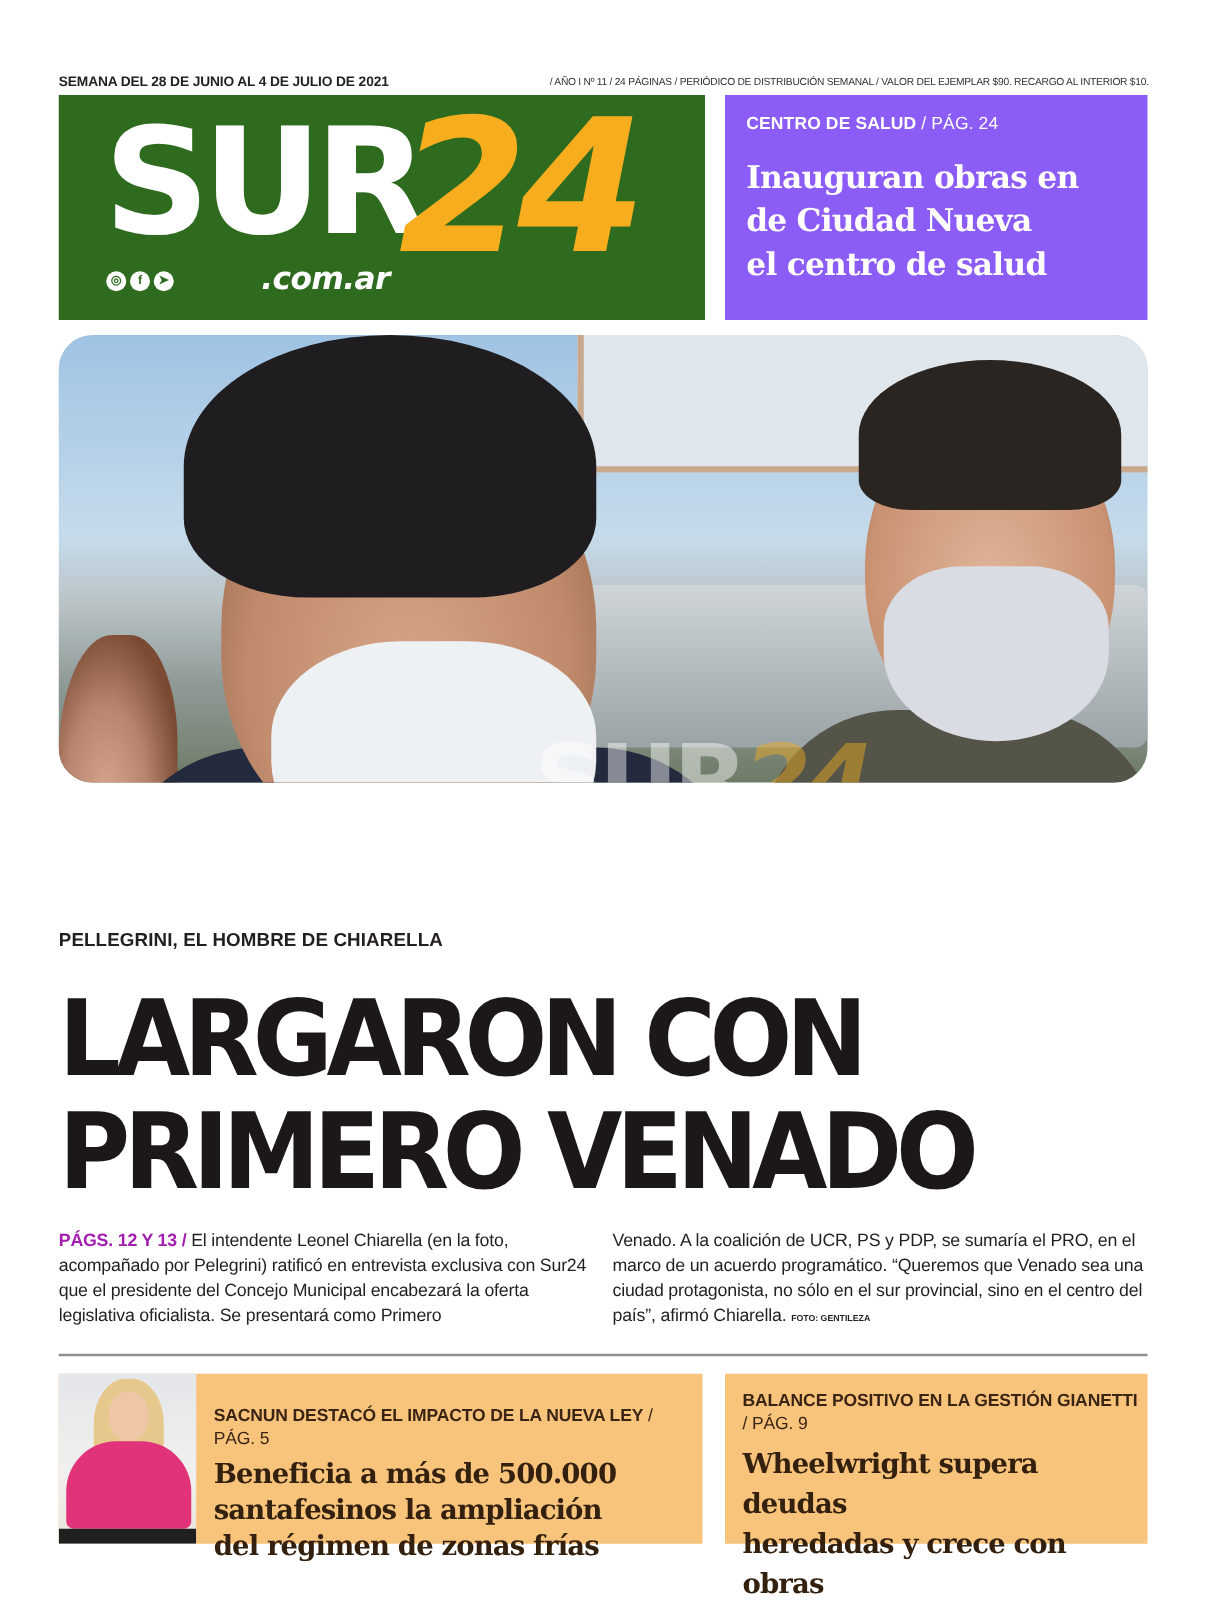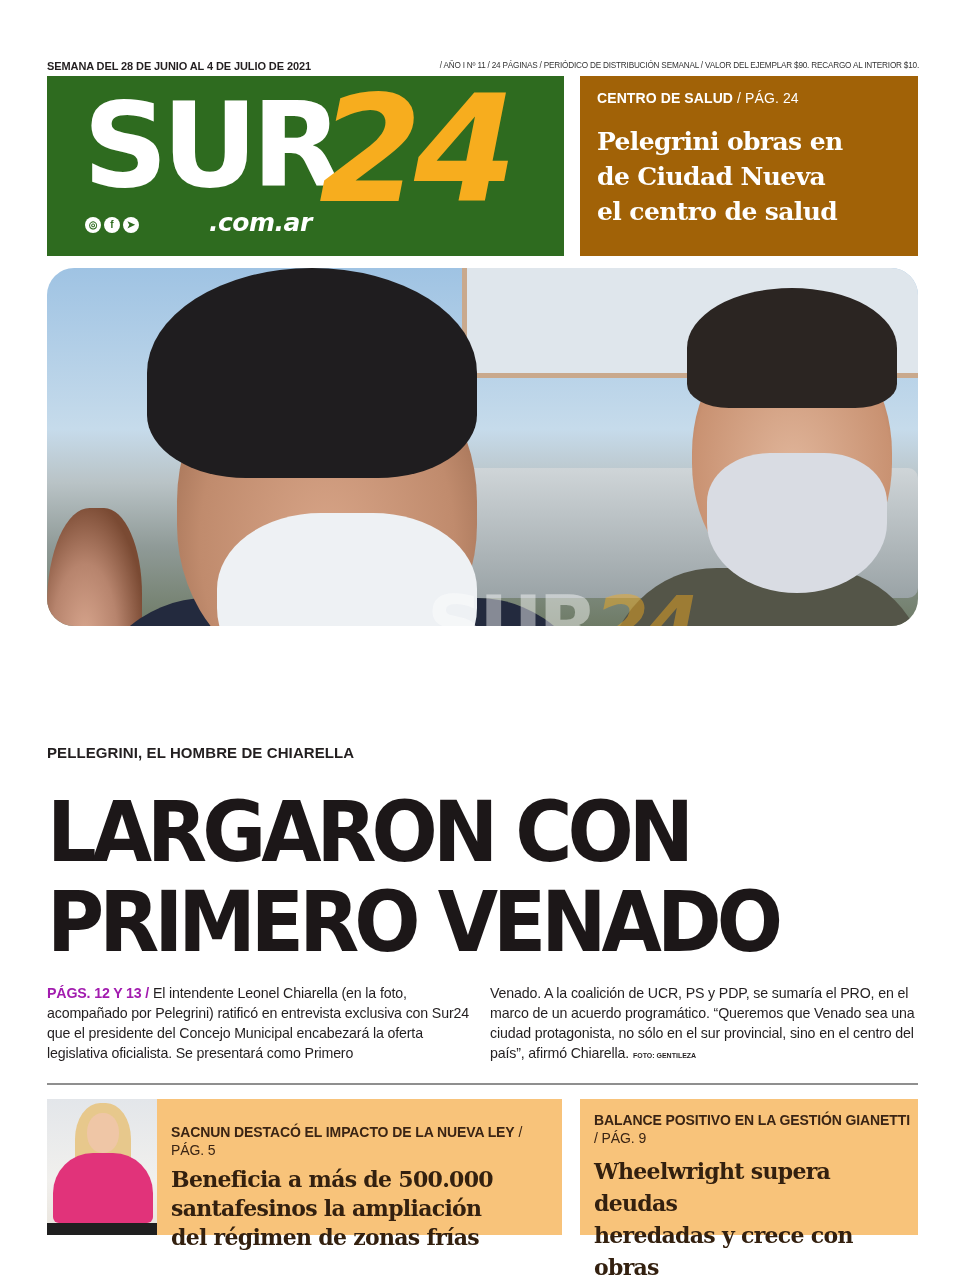--- a/index.html
+++ b/index.html
@@ -11,21 +11,21 @@
   .topline .meta { position: absolute; right: 0; top: 1px; font-size: 8.2px; color: #333; letter-spacing: -0.2px; white-space: nowrap; }
   .topline .meta b { font-weight: normal; }
 
   .masthead { position: absolute; left: 47px; top: 76px; width: 517px; height: 180px; background: #2e6b1f; overflow: hidden; }
   .logo-sur { position: absolute; left: 36px; top: 10px; font-family: "DejaVu Sans", sans-serif; font-weight: bold; font-size: 118px; color: #ffffff; letter-spacing: -6px; line-height: 1; }
   .logo-24 { position: absolute; left: 272px; top: 0px; font-family: "DejaVu Sans", sans-serif; font-weight: bold; font-style: italic; font-size: 148px; color: #f7ad1e; letter-spacing: -8px; line-height: 1; }
   .logo-domain { position: absolute; left: 162px; top: 132px; font-family: "DejaVu Sans", sans-serif; font-weight: bold; font-style: italic; font-size: 25px; color: #ffffff; letter-spacing: -0.5px; }
   .social { position: absolute; left: 38px; top: 141px; display: flex; gap: 3px; }
   .social span { width: 16px; height: 16px; border-radius: 50%; background: #fff; color: #2e6b1f; font-size: 10px; font-weight: bold; display: flex; align-items: center; justify-content: center; line-height: 1; }
 
-  .promo-dark { position: absolute; left: 580px; top: 76px; width: 338px; height: 180px; background: #a16207; color: #fff; padding: 14px 17px; }
+  .promo-dark { position: absolute; left: 580px; top: 76px; width: 338px; height: 180px; background: #8b5cf6; color: #fff; padding: 14px 17px; }
   .promo-dark .kicker { font-size: 14px; font-weight: bold; letter-spacing: 0.1px; }
   .promo-dark .kicker .pg { font-weight: normal; }
   .promo-dark .headline { margin-top: 18px; font-family: "DejaVu Serif", serif; font-weight: bold; font-size: 25px; line-height: 35px; letter-spacing: -0.6px; }
 
   .hero { position: absolute; left: 47px; top: 268px; width: 871px; height: 358px; overflow: hidden;
           background: linear-gradient(180deg, #9fc3e3 0%, #c6dbeb 45%, #b9c3c6 60%, #8f9a97 78%, #6e7b66 100%); border-radius: 27px; }
   .hero .bb { position: absolute; left: 415px; top: 0; width: 470px; height: 110px; border: 5px solid #c9a98d; border-top: none; background: #dfe6ec; }
   .hero .truck { position: absolute; left: 380px; top: 200px; width: 491px; height: 130px; background: linear-gradient(180deg,#cfd5d8,#9aa3a6); border-radius: 10px; }
   .hero .woman { position: absolute; left: 0; top: 240px; width: 95px; height: 215px; background: radial-gradient(ellipse at 40% 60%, #d7a58d 0%, #b7846d 40%, #7a4a33 75%); border-radius: 45% 40% 0 0; }
   .hero .man1-body { position: absolute; left: 40px; top: 330px; width: 510px; height: 160px; background: #232a3e; border-radius: 120px 120px 0 0; }
@@ -91,21 +91,21 @@
     <span>➤</span>
   </div>
 </div>
 
 <div class="promo-dark">
   <div class="kicker">
     <span>CENTRO DE SALUD</span>
     <span class="pg">/ PÁG. 24</span>
   </div>
   <div class="headline">
-    <div>Pelegrini obras en</div>
+    <div>Inauguran obras en</div>
     <div>de Ciudad Nueva</div>
     <div>el centro de salud</div>
   </div>
 </div>
 
 <div class="hero">
   <div class="bb"></div>
   <div class="truck"></div>
   <div class="woman"></div>
   <div class="man2-body"></div>

